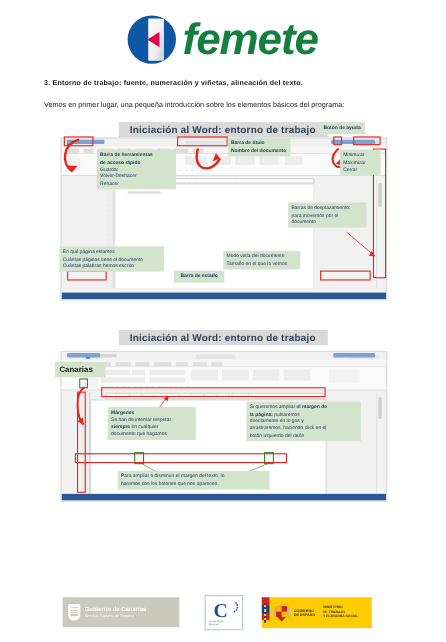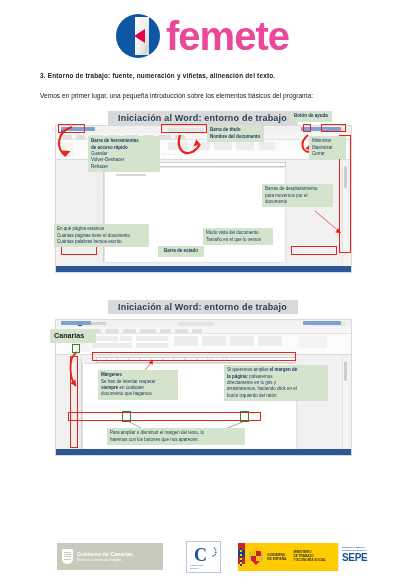--- a/index.html
+++ b/index.html
@@ -27,21 +27,21 @@
     content:""; position:absolute; left:0; top:0; width:14px; height:38px;
     border-radius:0 60% 60% 0 / 0 100% 100% 0;
     background:linear-gradient(105deg,#fdfdfd 0%,#ededed 60%,#c9c9c9 100%);
   }
   .logo-tri {
     position:absolute; left:18px; top:15px; width:0; height:0; z-index:3;
     border-top:7px solid transparent; border-bottom:7px solid transparent;
     border-right:11px solid #e4004b;
   }
   .logo-text {
-    font-size:40px; font-weight:bold; color:#ec4899;
+    font-size:40px; font-weight:bold; font-style:italic; color:#15803d;
     letter-spacing:-1px; line-height:1;
   }
 
   
   #doc-body { padding:0 40px; }
   .heading { font-size:6.4px; font-weight:bold; color:#1a1a1a; margin:0 0 11px 0; letter-spacing:.2px; }
   .para { font-size:6.6px; color:#1a1a1a; margin:0; text-align:justify; line-height:1.7; }
 
   
   .figure { margin:0 auto; position:relative; }
@@ -386,21 +386,14 @@
       <span style="display:block;">GOBIERNO</span>
       <span style="display:block;">DE ESPAÑA</span>
     </span>
     <span class="esp-t2">
       <span style="display:block;">MINISTERIO</span>
       <span style="display:block;">DE TRABAJO</span>
       <span style="display:block;">Y ECONOMÍA SOCIAL</span>
     </span>
   </div>
 
-  <div class="logo-sepe">
-    <span class="sepe-top" style="display:block;">
-      <span style="display:block;">SERVICIO PÚBLICO</span>
-      <span style="display:block;">DE EMPLEO ESTATAL</span>
-    </span>
-    <span class="sepe-big" style="display:block;">SEPE</span>
-  </div>
 
 </div>
 
 </body></html>

